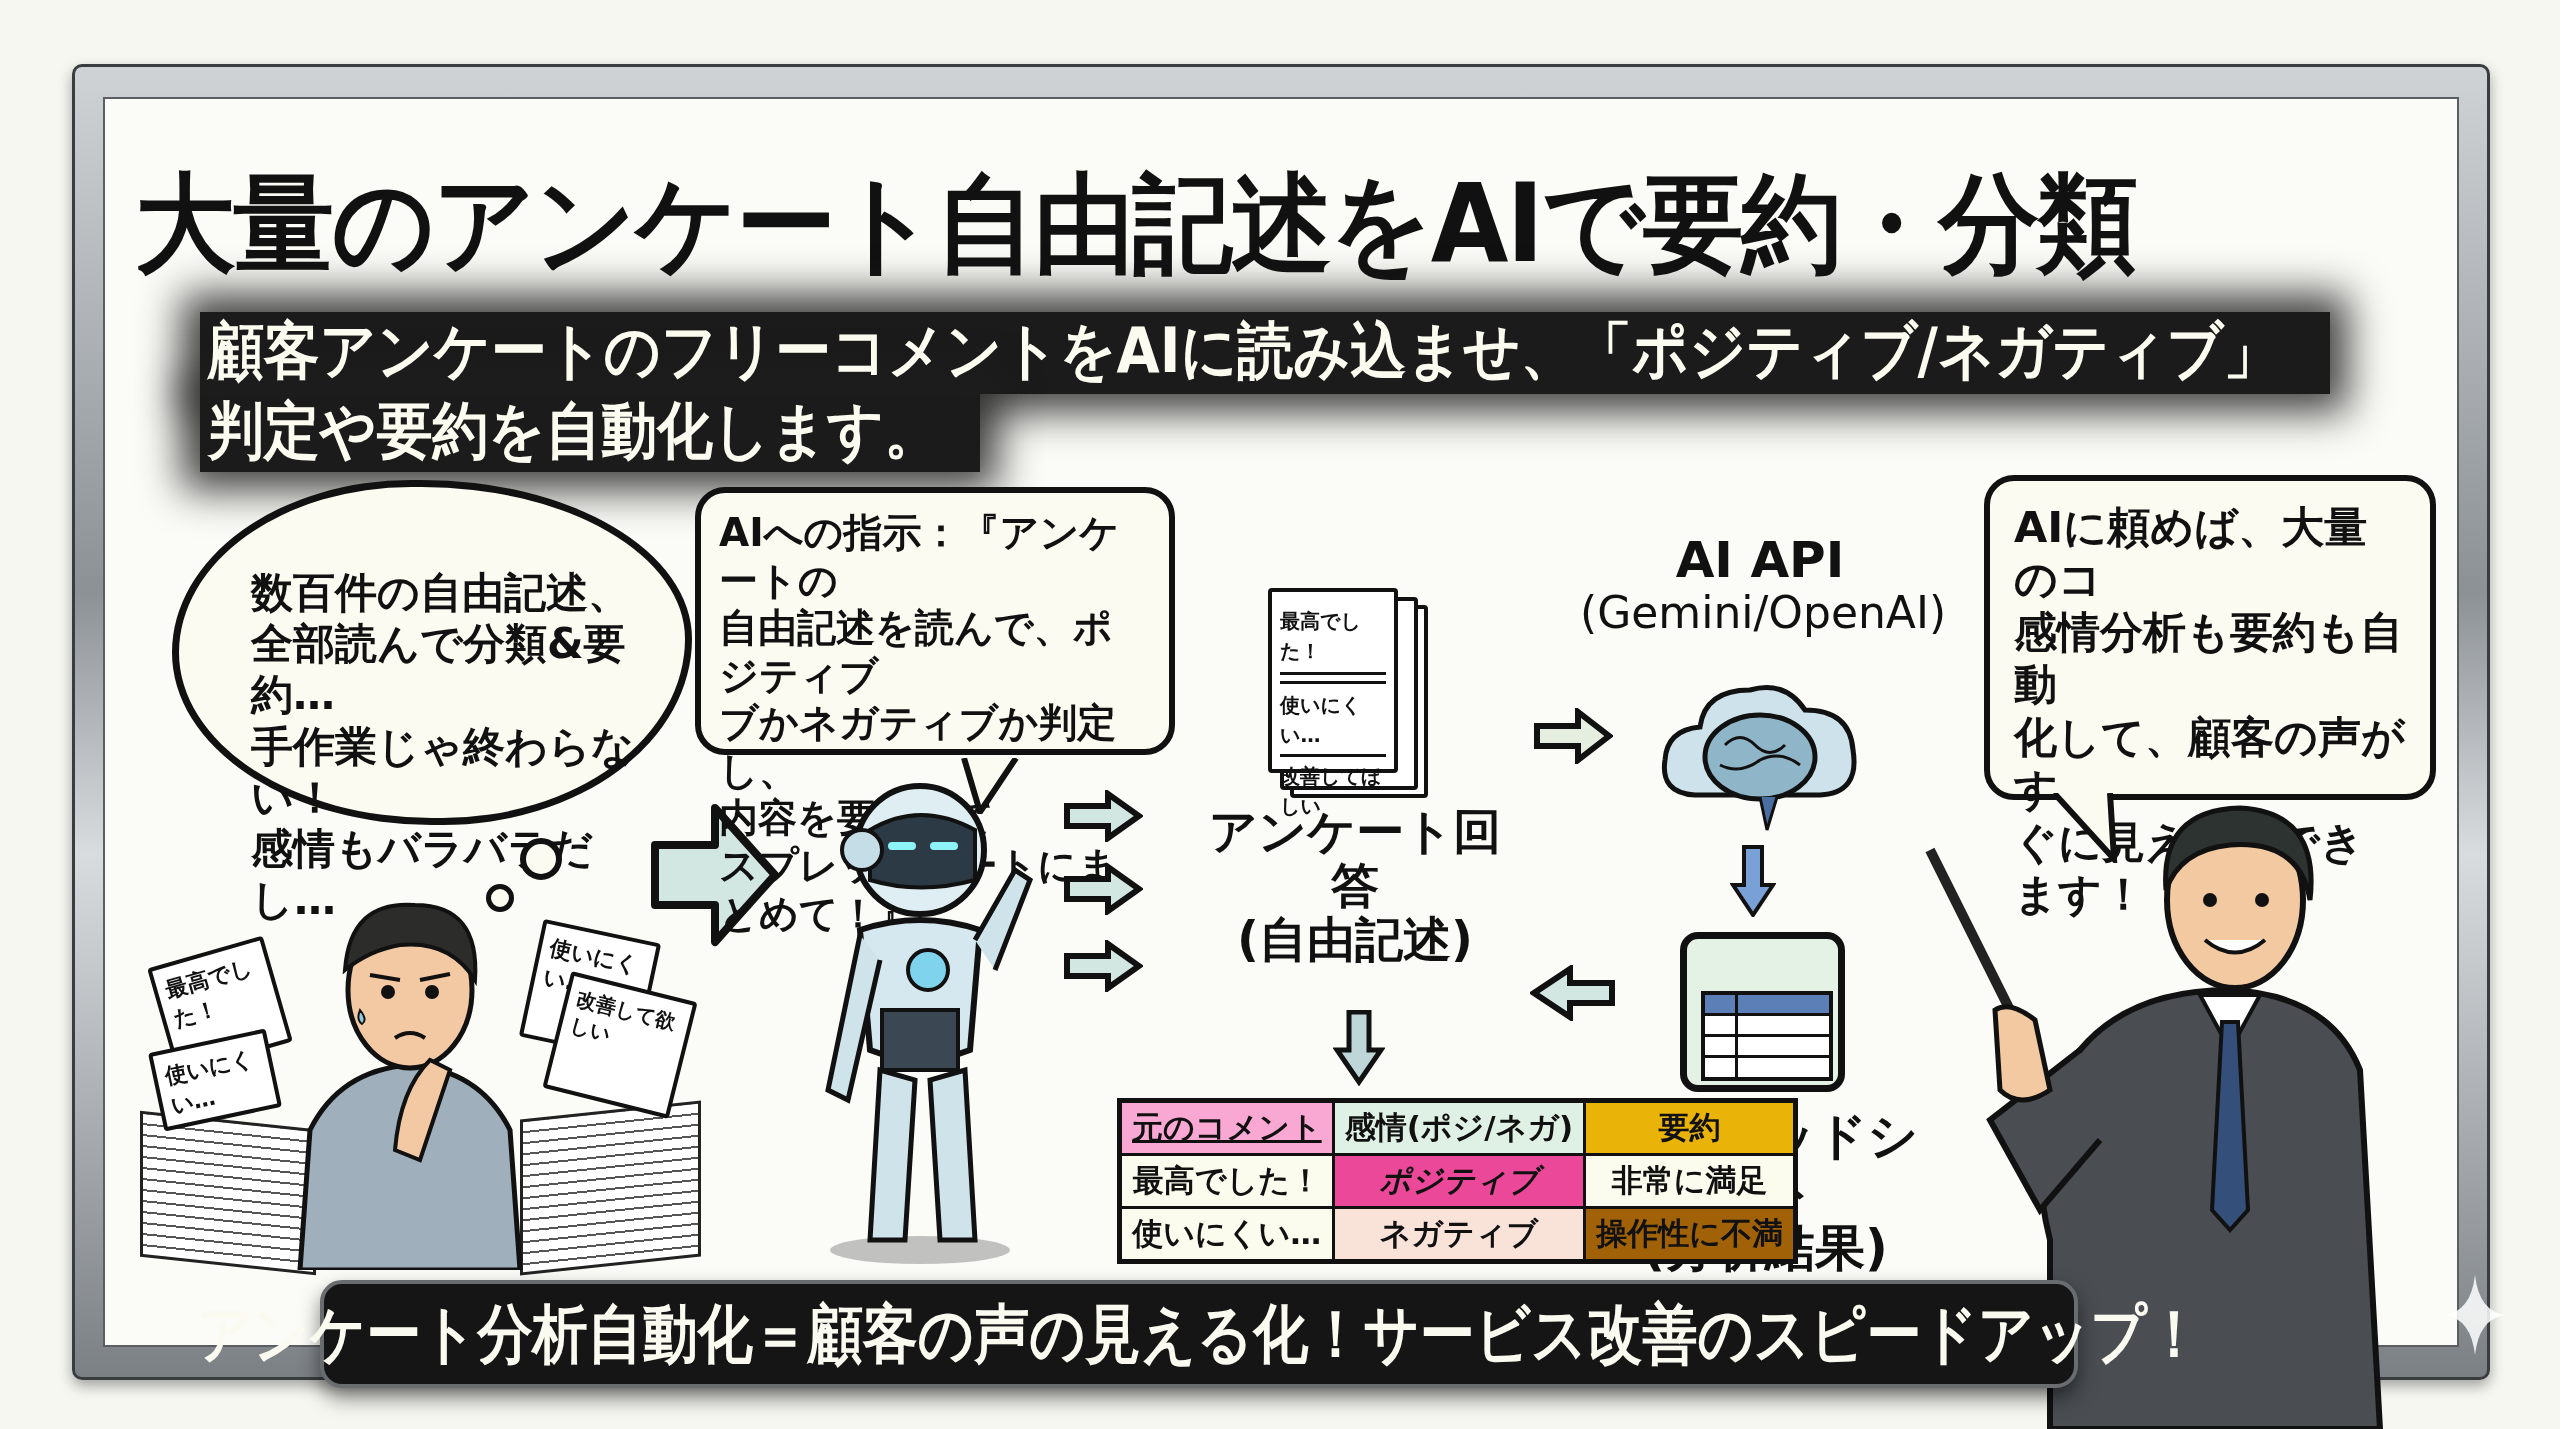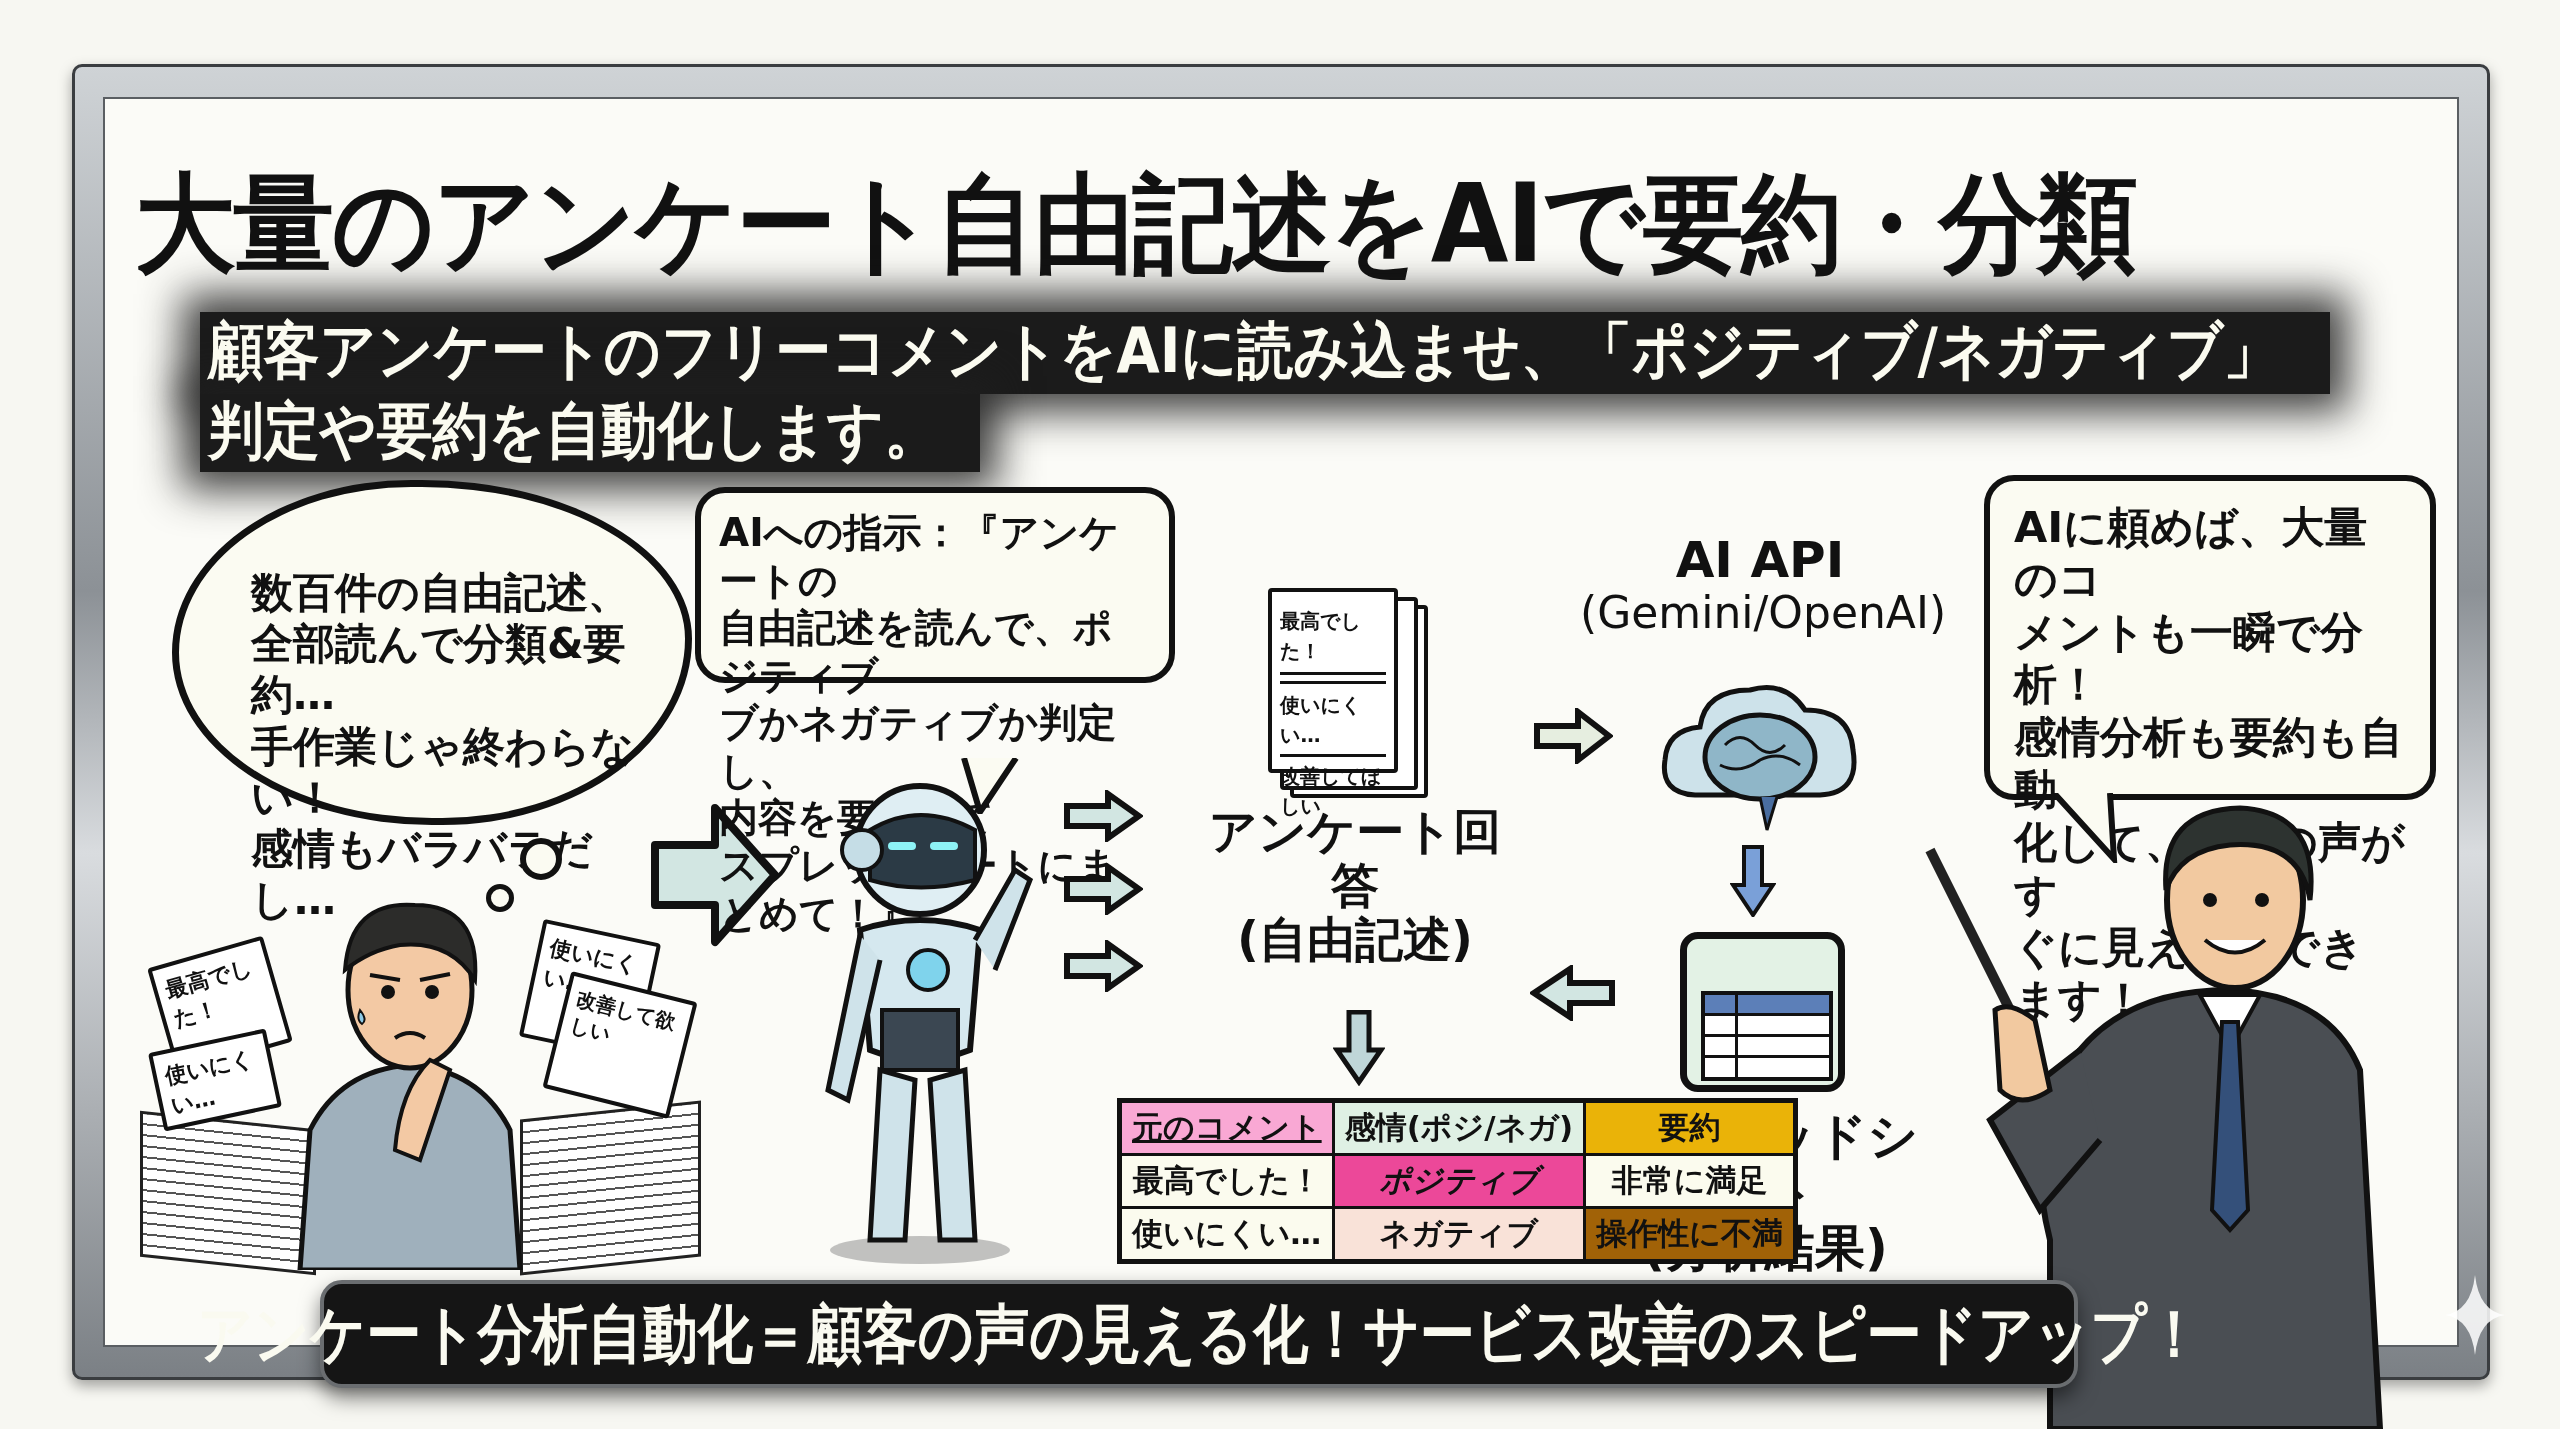--- a/index.html
+++ b/index.html
@@ -57,21 +57,21 @@
   <path d="M115 168 Q130 158 145 168" fill="none" stroke="#111" stroke-width="4"></path>
   <path d="M90 105 L120 110 M140 110 L170 104" stroke="#111" stroke-width="4"></path>
   <path d="M80 140 q-4 10 2 14 q6 -4 -2 -14z" fill="#8ecae6" stroke="#111" stroke-width="2"></path>
   <path d="M150 190 Q120 220 115 280 L140 290 Q160 230 170 200 Z" fill="#f3c9a4" stroke="#111" stroke-width="4"></path>
 </svg>
 
 <svg class="abs arrow" style="left:650px;top:800px;" width="130" height="150" viewBox="0 0 130 150">
   <path d="M5 45 H65 V8 L125 75 L65 142 V105 H5 Z" fill="#d2e6e2" stroke="#111" stroke-width="8" stroke-linejoin="round"></path>
 </svg>
 
-<div class="abs bubble" style="left:695px;top:487px;width:480px;height:196px;font-size:39px;padding:16px 18px;">
+<div class="abs bubble" style="left:695px;top:487px;width:480px;height:268px;font-size:39px;padding:16px 18px;">
   <div>AIへの指示：『アンケートの</div>
   <div>自由記述を読んで、ポジティブ</div>
   <div>ブかネガティブか判定し、</div>
   <div>内容を要約して</div>
   <div>スプレッドシートにまとめて！』</div>
 </div>
 <svg class="abs" style="left:960px;top:758px;" width="60" height="56" viewBox="0 0 60 56">
   <path d="M4 0 L20 54 L56 0" fill="#fbfbf2" stroke="#111" stroke-width="6"></path>
 </svg>
 
@@ -169,21 +169,20 @@
   <tr>
     <td style="background:#fbfbee;">使いにくい…</td>
     <td style="background:#f9e2d8;">ネガティブ</td>
     <td style="background:#a16207;">操作性に不満</td>
   </tr>
 </tbody>
   </table>
 
 <div class="abs bubble" style="left:1948px;top:475px;width:452px;height:325px;font-size:43px;padding:20px 24px;margin-left:36px;">
   <div>AIに頼めば、大量のコ</div>
-  <div>メントも一瞬で分析！</div>
   <div>感情分析も要約も自動</div>
   <div>化して、顧客の声がす</div>
   <div>ぐに見える化できます！</div>
 </div>
 <svg class="abs" style="left:2050px;top:793px;" width="70" height="70" viewBox="0 0 70 70">
   <path d="M4 0 L64 66 L60 0" fill="#fbfbf2" stroke="#111" stroke-width="6"></path>
 </svg>
 
 <svg class="abs" style="left:1900px;top:790px;" width="540" height="639" viewBox="0 0 540 639">
   <line x1="30" y1="60" x2="120" y2="240" stroke="#222" stroke-width="10"></line>

